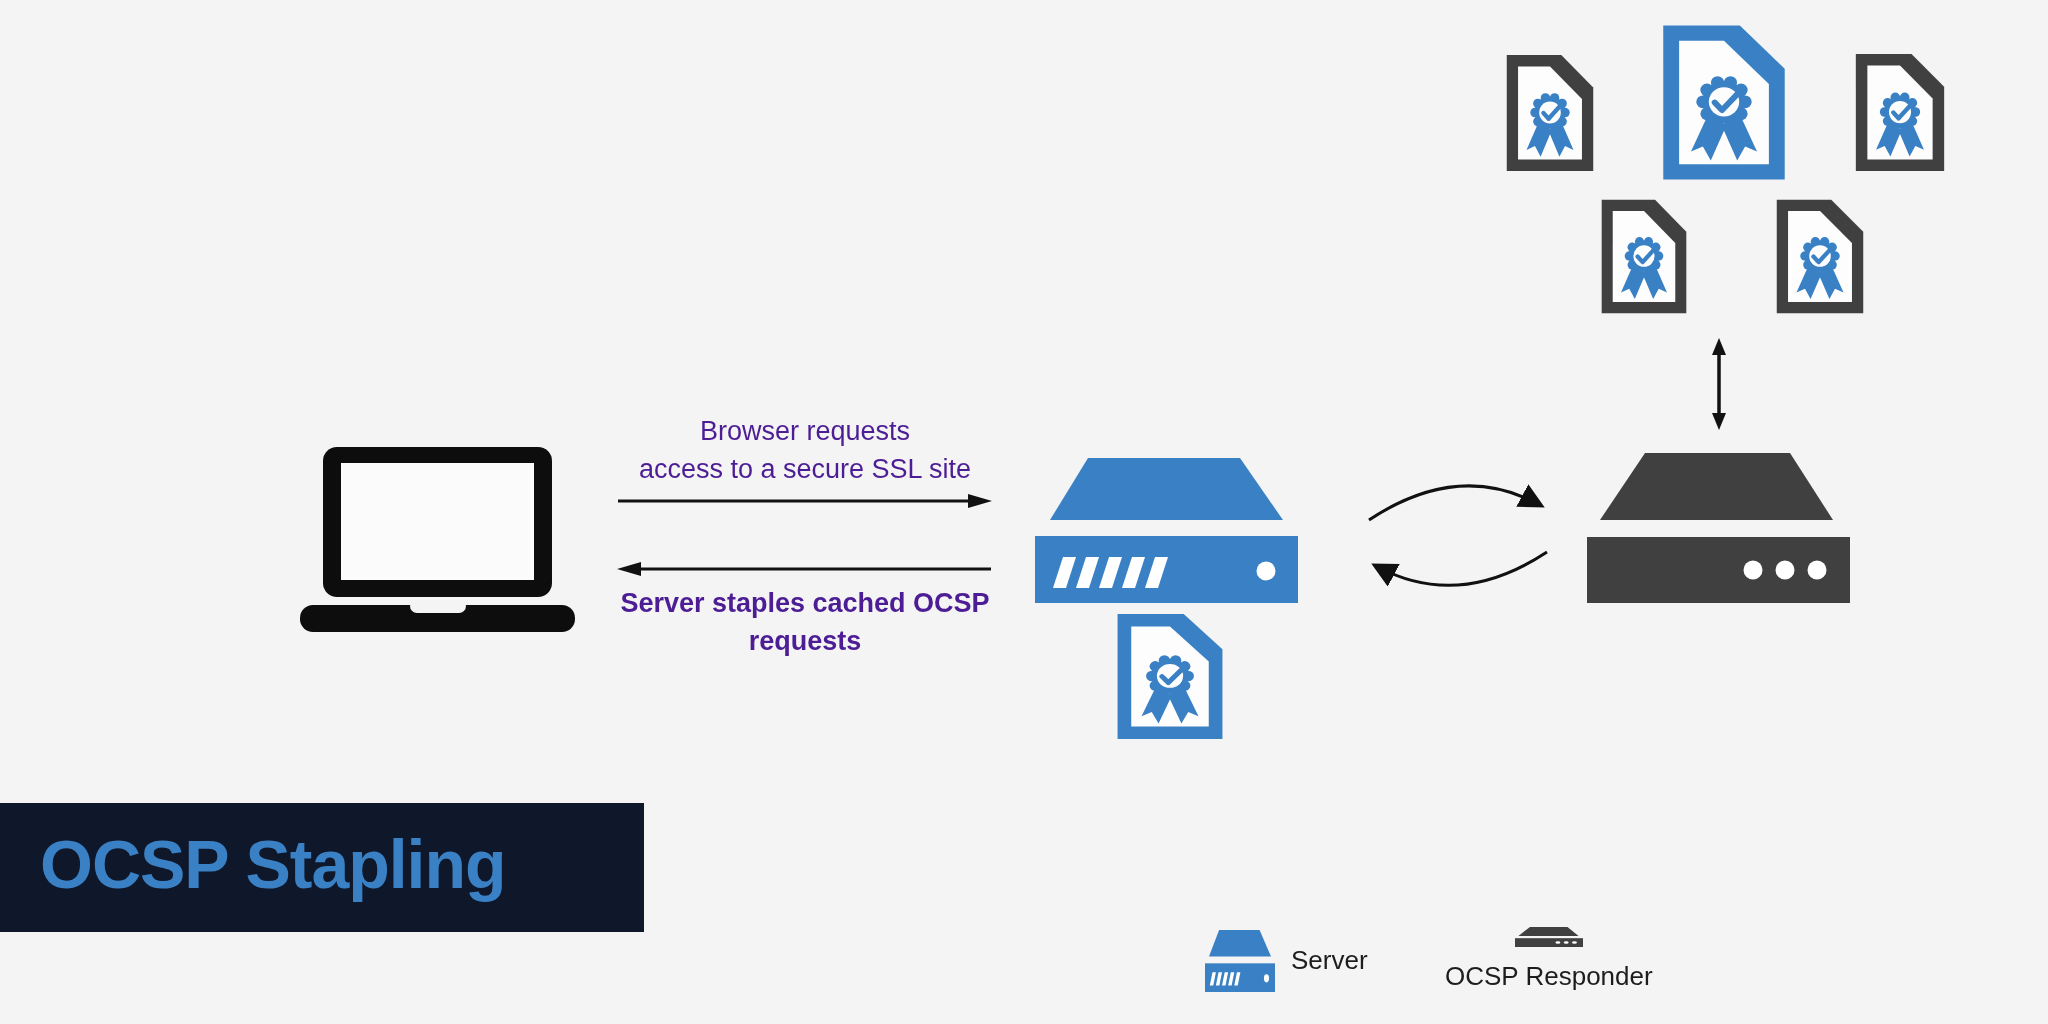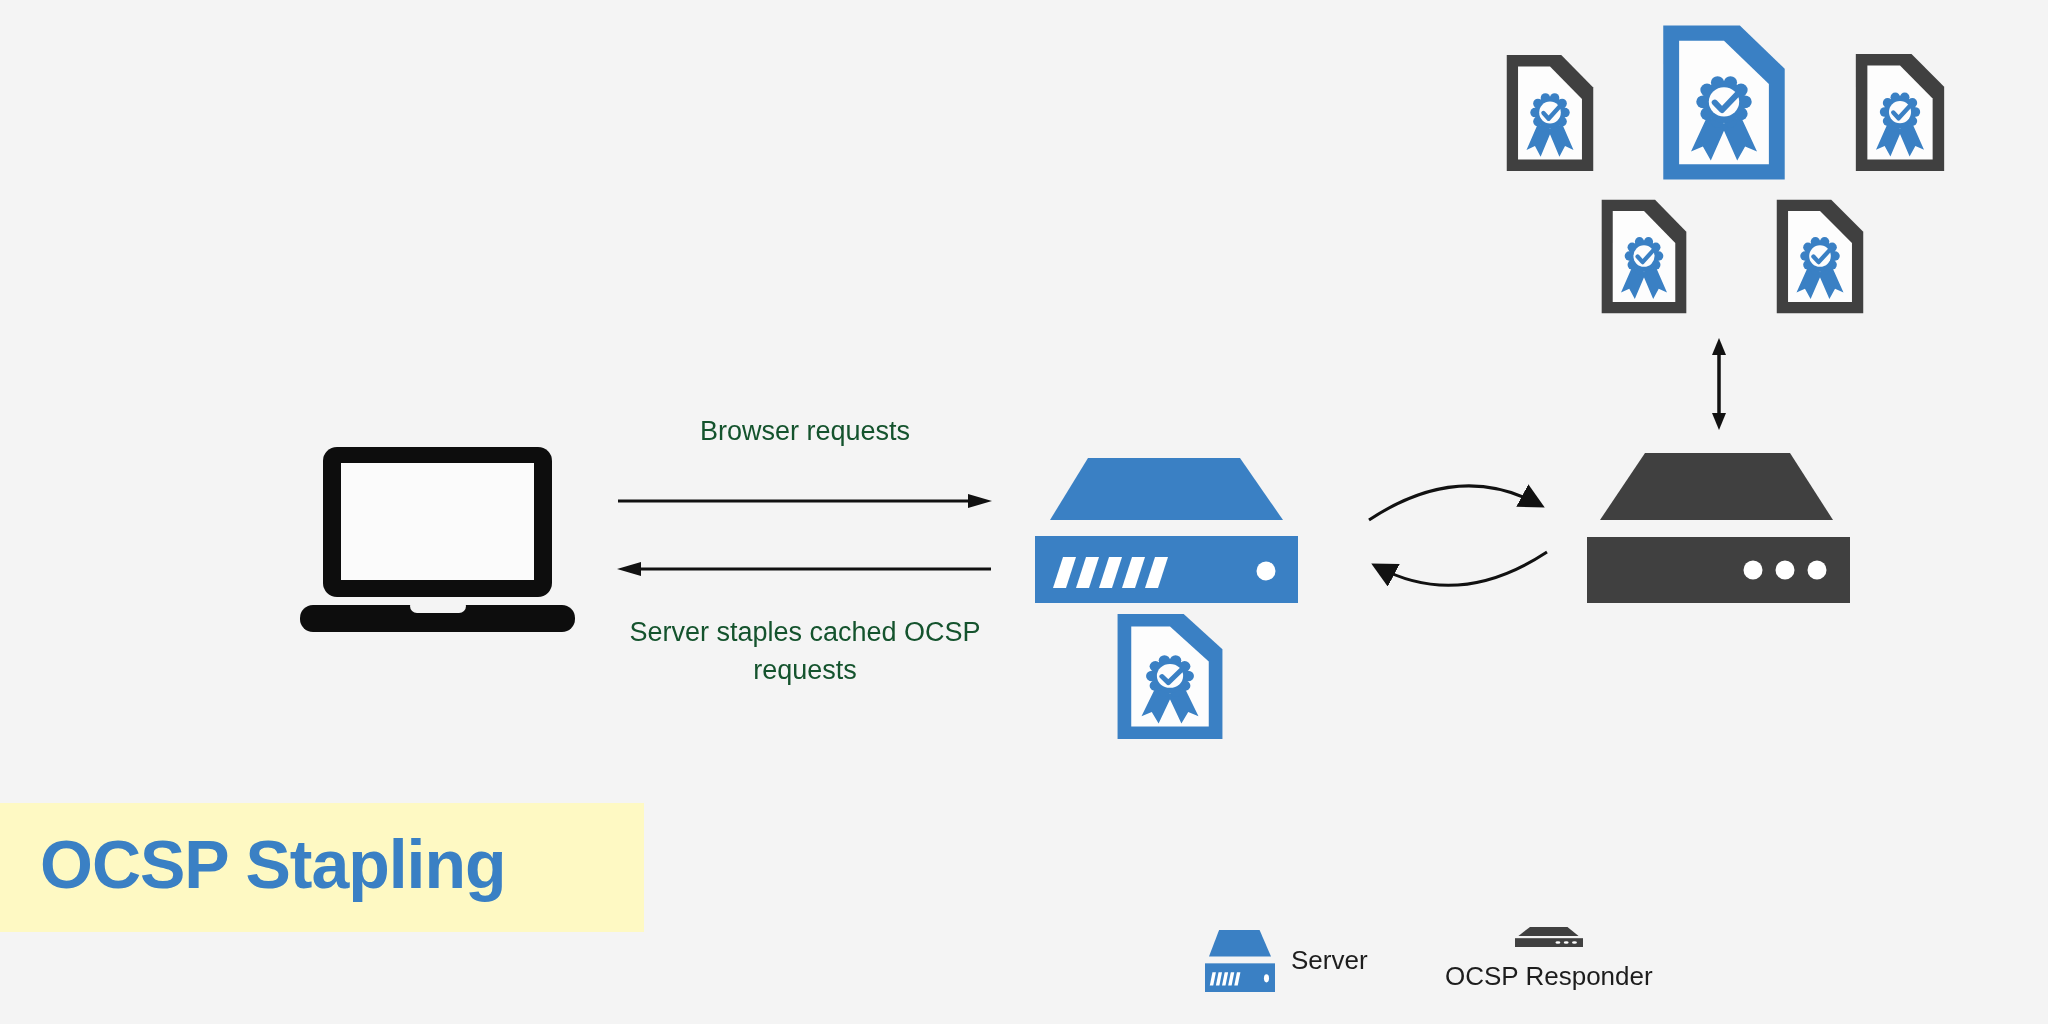--- a/index.html
+++ b/index.html
@@ -24,29 +24,29 @@
   .cycle           {left:1363px; top:473px;}
   .responder       {left:1587px; top:453px;}
   .varrow          {left:1708px; top:338px;}
   .cert-tl         {left:1503px; top:53px;}
   .cert-c          {left:1658px; top:23px;}
   .cert-tr         {left:1852px; top:52px;}
   .cert-bl         {left:1598px; top:198px;}
   .cert-br         {left:1773px; top:198px;}
 
   .caption{
-    position:absolute;text-align:center;color:#14532d;
+    position:absolute;text-align:center;color:#4c1d95;
     font-size:27px;line-height:38px;
   }
   .caption-request{left:595px;top:412px;width:420px;}
-  .caption-response{left:595px;top:613px;width:420px;}
+  .caption-response{left:595px;top:584px;width:420px;font-weight:bold;}
 
   .title-panel{
     position:absolute;left:0;top:803px;width:644px;height:129px;
-    background:#fef9c3;display:flex;align-items:center;
+    background:#0f172a;display:flex;align-items:center;
   }
   .title-panel h1{
     margin:0 0 8px 40px;font-size:68px;font-weight:bold;
     color:#3a80c4;letter-spacing:-1px;white-space:nowrap;
   }
 
   .legend-item{
     position:absolute;display:flex;align-items:center;gap:14px;
     color:#1d1d1d;font-size:26px;
   }
@@ -109,20 +109,21 @@
 
   <svg class="abs laptop" width="275" height="185" viewBox="0 0 275 185">
     <rect x="23" y="0" width="229" height="150" rx="14" fill="#0d0d0d"></rect>
     <rect x="41" y="16" width="193" height="117" fill="#fbfbfb"></rect>
     <rect x="0" y="158" width="275" height="27" rx="13" fill="#0d0d0d"></rect>
     <rect x="110" y="152" width="56" height="14" rx="7" fill="#f4f4f4"></rect>
   </svg>
 
   <div class="caption caption-request">
     <div>Browser requests</div>
+    <div>access to a secure SSL site</div>
   </div>
   <svg class="abs arrow-request" width="375" height="18" viewBox="0 0 375 18">
     <line x1="1" y1="9" x2="354" y2="9" stroke="#111" stroke-width="3"></line>
     <polygon points="375,9 351,2 351,16" fill="#111"></polygon>
   </svg>
 
   <svg class="abs arrow-response" width="375" height="18" viewBox="0 0 375 18">
     <line x1="21" y1="9" x2="374" y2="9" stroke="#111" stroke-width="3"></line>
     <polygon points="0,9 24,2 24,16" fill="#111"></polygon>
   </svg>

